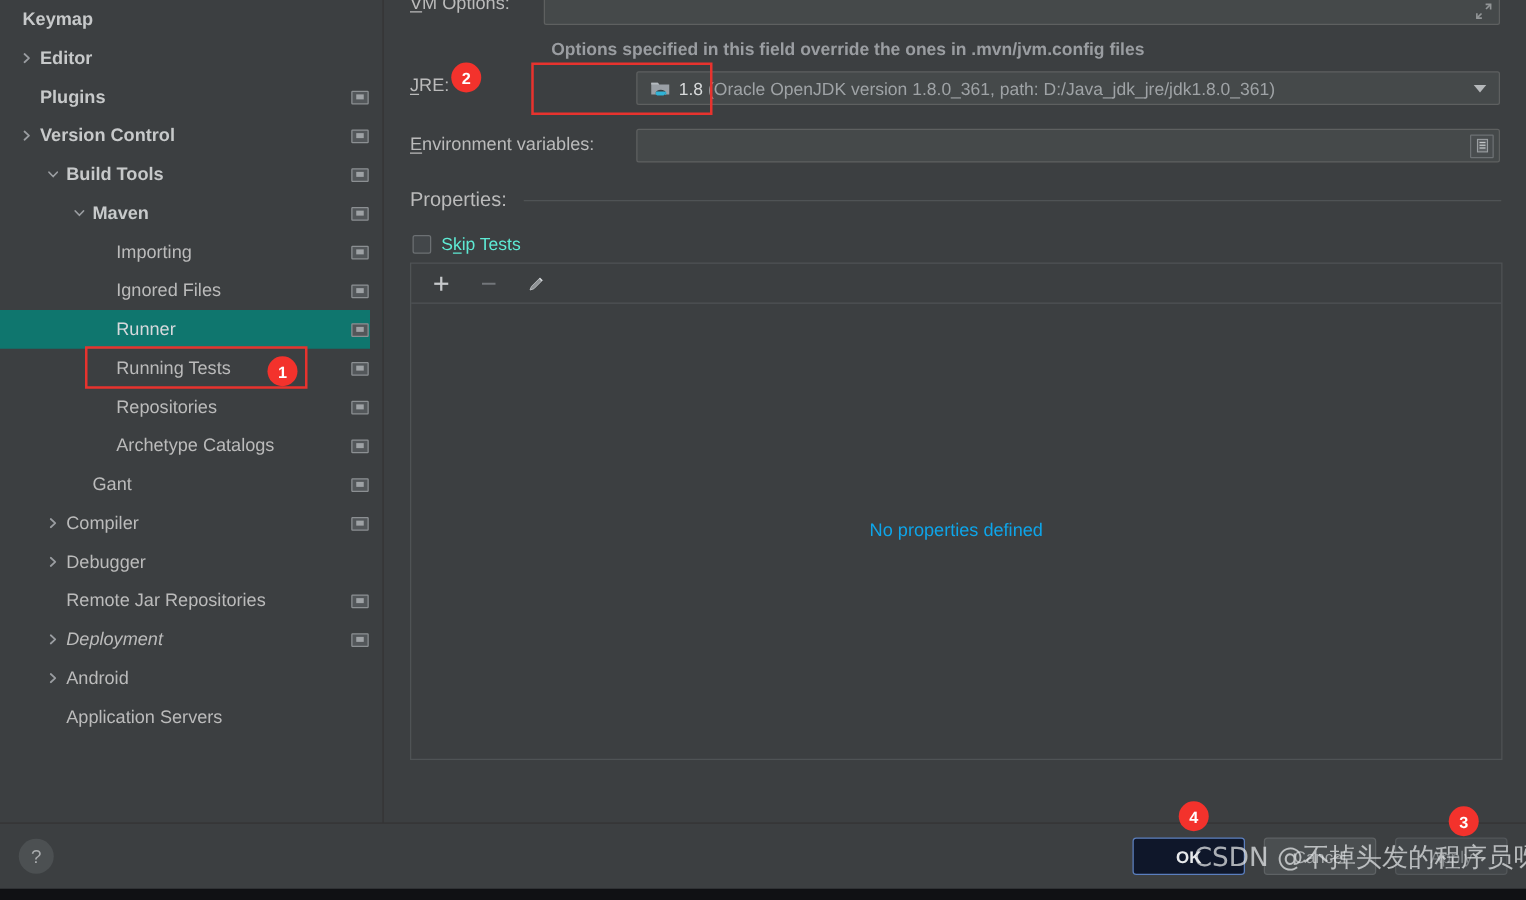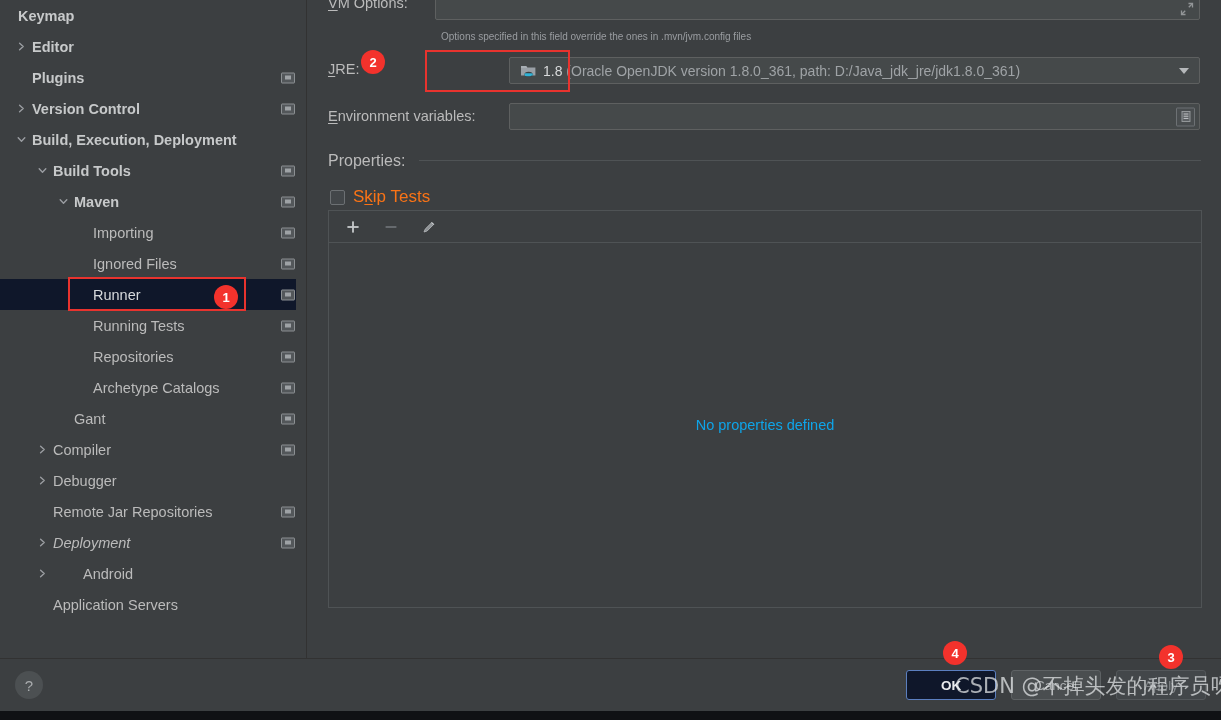--- a/index.html
+++ b/index.html
@@ -38,21 +38,21 @@
   .tree-item {
     position: relative;
     height: 31px;
     display: flex; align-items: center;
     color: #bbbbbb;
     font-size: 14.5px;
     white-space: nowrap;
     cursor: default;
   }
   .tree-item.bold { font-weight: bold; color: #c7c9ca; }
-  .tree-item.selected { background: #0f172a; }
+  .tree-item.selected { background: #0f766e; }
   .tree-item.selected .tree-label { color: #d6d9dc; }
   .tree-arrow {
     position: absolute;
     width: 14px; height: 14px;
     display: flex; align-items: center; justify-content: center;
     color: #9a9da1;
     font-size: 11px;
   }
   .tree-arrow svg { display: block; }
   .tree-label { display: block; }
@@ -120,22 +120,23 @@
   }
   .expand-icon {
     position: absolute; right: 5px; bottom: 3px;
     width: 14px; height: 14px;
     opacity: .7;
   }
 
   .hint {
     position: absolute;
     color: #9a9da1;
-    font-size: 10px;
+    font-size: 14px;
     white-space: nowrap;
+    font-weight: bold;
   }
 
   
   #jre-combo {
     left: 202px; top: 57px;
     width: 691px; height: 27px;
     display: flex; align-items: center;
     padding-left: 10px;
     background: #45494a;
   }
@@ -192,21 +193,21 @@
   .checkbox-row {
     position: absolute; left: 23px; top: 187px;
     display: flex; align-items: center; gap: 8px;
   }
   .checkbox {
     width: 15px; height: 15px;
     border: 1px solid #6c7073;
     background: #43474a;
     border-radius: 2px;
   }
-  .checkbox-label { color: #f97316; font-size: 17px; }
+  .checkbox-label { color: #5eead4; font-size: 14px; }
 
   
   .prop-table {
     position: absolute; left: 21px; top: 210px;
     width: 874px; height: 398px;
     border: 1px solid #4f5355;
     background: #3c3f41;
   }
   .prop-toolbar {
     height: 32px;
@@ -337,28 +338,20 @@
           <div class="tree-item bold">
             <span class="tree-arrow" style="left: 14px;">
               <svg width="9" height="9" viewBox="0 0 9 9">
                 <path d="M2.6 1.2 L6.2 4.5 L2.6 7.8" fill="none" stroke="#9a9da1" stroke-width="1.4" stroke-linecap="round" stroke-linejoin="round"></path>
               </svg>
             </span>
             <span class="tree-label" style="margin-left: 32px;">Version Control</span>
             <span class="tree-badge"></span>
           </div>
           <div class="tree-item bold">
-            <span class="tree-arrow" style="left: 14px;">
-              <svg width="9" height="9" viewBox="0 0 9 9">
-                <path d="M1.2 2.8 L4.5 6.2 L7.8 2.8" fill="none" stroke="#9a9da1" stroke-width="1.4" stroke-linecap="round" stroke-linejoin="round"></path>
-              </svg>
-            </span>
-            <span class="tree-label" style="margin-left: 32px;">Build, Execution, Deployment</span>
-          </div>
-          <div class="tree-item bold">
             <span class="tree-arrow" style="left: 35px;">
               <svg width="9" height="9" viewBox="0 0 9 9">
                 <path d="M1.2 2.8 L4.5 6.2 L7.8 2.8" fill="none" stroke="#9a9da1" stroke-width="1.4" stroke-linecap="round" stroke-linejoin="round"></path>
               </svg>
             </span>
             <span class="tree-label" style="margin-left: 53px;">Build Tools</span>
             <span class="tree-badge"></span>
           </div>
           <div class="tree-item bold">
             <span class="tree-arrow" style="left: 56px;">
@@ -426,21 +419,21 @@
             </span>
             <span class="tree-label" style="margin-left: 53px; font-style: italic;">Deployment</span>
             <span class="tree-badge"></span>
           </div>
           <div class="tree-item">
             <span class="tree-arrow" style="left: 35px;">
               <svg width="9" height="9" viewBox="0 0 9 9">
                 <path d="M2.6 1.2 L6.2 4.5 L2.6 7.8" fill="none" stroke="#9a9da1" stroke-width="1.4" stroke-linecap="round" stroke-linejoin="round"></path>
               </svg>
             </span>
-            <span class="tree-label" style="margin-left: 83px;">Android</span>
+            <span class="tree-label" style="margin-left: 53px;">Android</span>
           </div>
           <div class="tree-item">
             <span class="tree-label" style="margin-left: 53px;">Application Servers</span>
           </div>
         </div>
     </div>
     <div class="tree-scroll-track">
       <div class="tree-scroll-thumb"></div>
     </div>
     <div class="sidebar-divider"></div>

